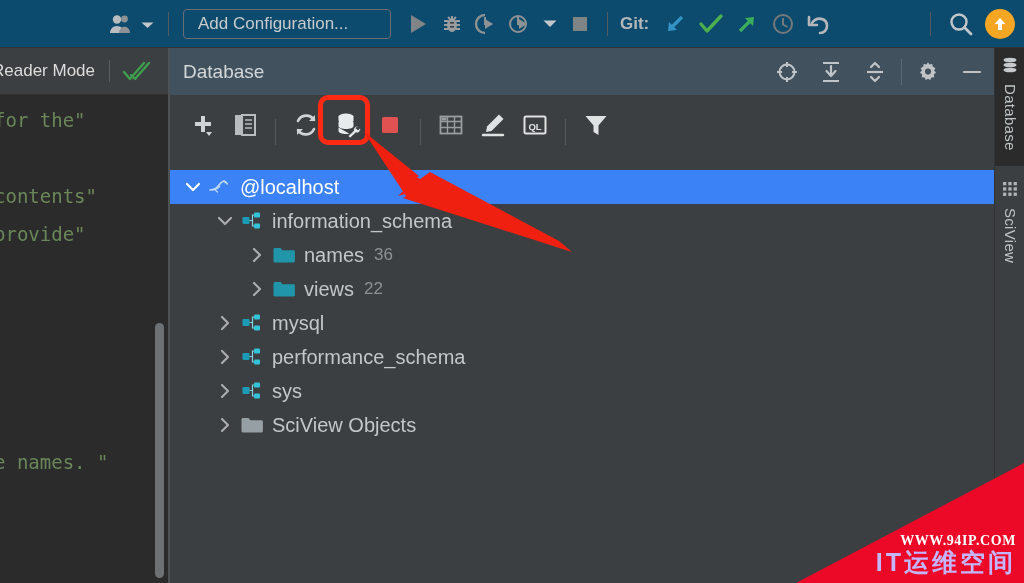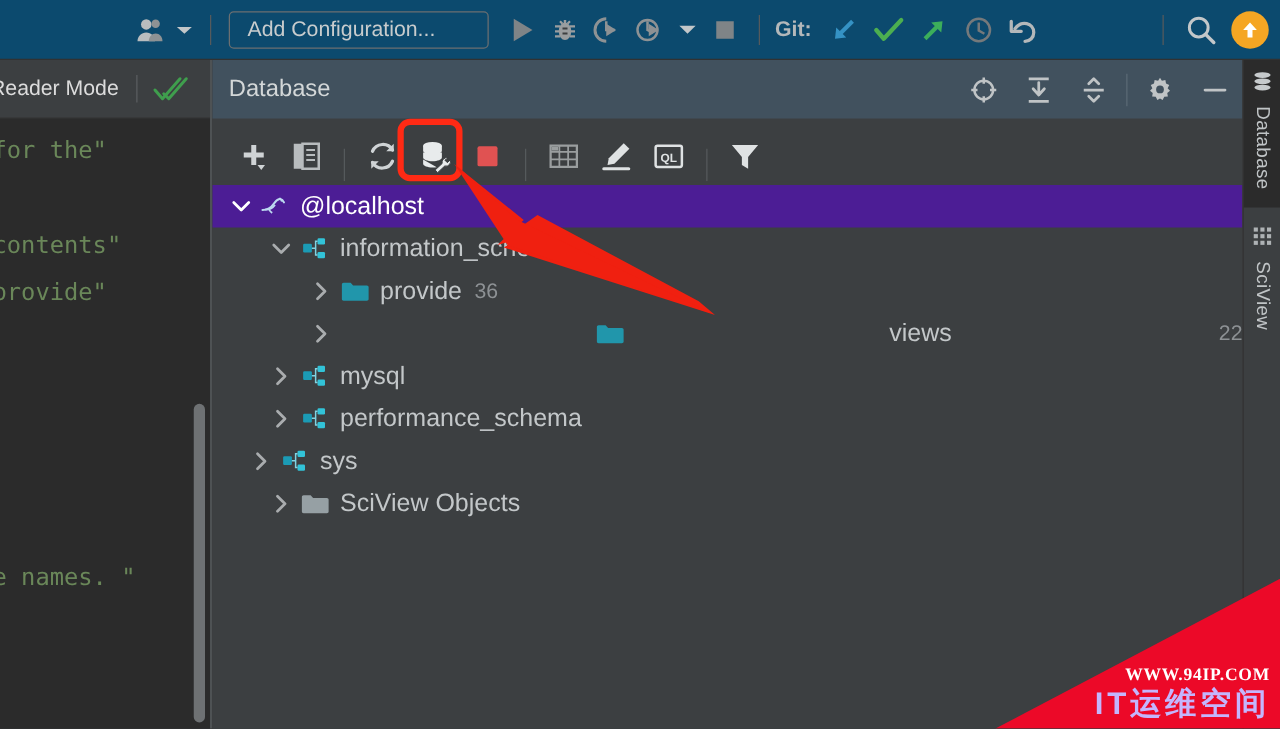--- a/index.html
+++ b/index.html
@@ -170,21 +170,21 @@
     width: 824px; height: 438px;
     background: #3c3f41;
     padding-top: 3px;
   }
   .tree-row {
     height: 34px;
     display: flex; align-items: center;
     color: #bbbbbb; font-size: 20px;
     position: relative;
   }
-  .tree-row.selected { background: #4c1d95; }
+  .tree-row.selected { background: #3b82f6; margin-top: 22px; }
   .tree-row.selected .node-label { color: #ffffff; }
   .twisty {
     width: 26px; height: 34px;
     display: flex; align-items: center; justify-content: center;
     color: #a9acae;
     flex: 0 0 auto;
   }
   .node-icon {
     width: 28px; height: 34px;
     display: flex; align-items: center; justify-content: center;
@@ -544,25 +544,25 @@
         <span class="twisty">
           <svg width="11" height="16" viewBox="0 0 11 16">
               <path d="M2 2l6 6-6 6" stroke="#a9acae" stroke-width="2.2" fill="none" stroke-linecap="round" stroke-linejoin="round"></path>
             </svg>
         </span>
         <span class="node-icon">
           <svg width="24" height="20" viewBox="0 0 24 20">
             <path d="M1.5 4.5c0-.8.6-1.4 1.4-1.4h5.6l2 2.2h11c.8 0 1.4.6 1.4 1.4v9.4c0 .8-.6 1.4-1.4 1.4H2.9c-.8 0-1.4-.6-1.4-1.4z" fill="#2196ab"></path>
           </svg>
         </span>
-        <span class="node-label">provide</span>
+        <span class="node-label">names</span>
         <span class="node-count">36</span>
       </div>
 
-      <div class="tree-row" style="padding-left:74px;justify-content:space-between;">
+      <div class="tree-row" style="padding-left:74px;">
         <span class="twisty">
           <svg width="11" height="16" viewBox="0 0 11 16">
               <path d="M2 2l6 6-6 6" stroke="#a9acae" stroke-width="2.2" fill="none" stroke-linecap="round" stroke-linejoin="round"></path>
             </svg>
         </span>
         <span class="node-icon">
           <svg width="24" height="20" viewBox="0 0 24 20">
             <path d="M1.5 4.5c0-.8.6-1.4 1.4-1.4h5.6l2 2.2h11c.8 0 1.4.6 1.4 1.4v9.4c0 .8-.6 1.4-1.4 1.4H2.9c-.8 0-1.4-.6-1.4-1.4z" fill="#2196ab"></path>
           </svg>
         </span>
@@ -597,21 +597,21 @@
           <svg width="22" height="20" viewBox="0 0 22 20">
             <rect x="1.5" y="6" width="7" height="7" rx="1" fill="#1b9bb5"></rect>
             <rect x="13" y="1.5" width="6" height="5" rx="1" fill="#32c3d8"></rect>
             <rect x="13" y="12.5" width="6" height="5" rx="1" fill="#32c3d8"></rect>
             <path d="M8.5 9.5h3v-5.5h1.5M8.5 9.5h3v5.5h1.5" stroke="#7fd4e3" stroke-width="1.2" fill="none"></path>
           </svg>
         </span>
         <span class="node-label">performance_schema</span>
       </div>
 
-      <div class="tree-row" style="padding-left:26px;">
+      <div class="tree-row" style="padding-left:42px;">
         <span class="twisty">
           <svg width="11" height="16" viewBox="0 0 11 16">
               <path d="M2 2l6 6-6 6" stroke="#a9acae" stroke-width="2.2" fill="none" stroke-linecap="round" stroke-linejoin="round"></path>
             </svg>
         </span>
         <span class="node-icon">
           <svg width="22" height="20" viewBox="0 0 22 20">
             <rect x="1.5" y="6" width="7" height="7" rx="1" fill="#1b9bb5"></rect>
             <rect x="13" y="1.5" width="6" height="5" rx="1" fill="#32c3d8"></rect>
             <rect x="13" y="12.5" width="6" height="5" rx="1" fill="#32c3d8"></rect>

